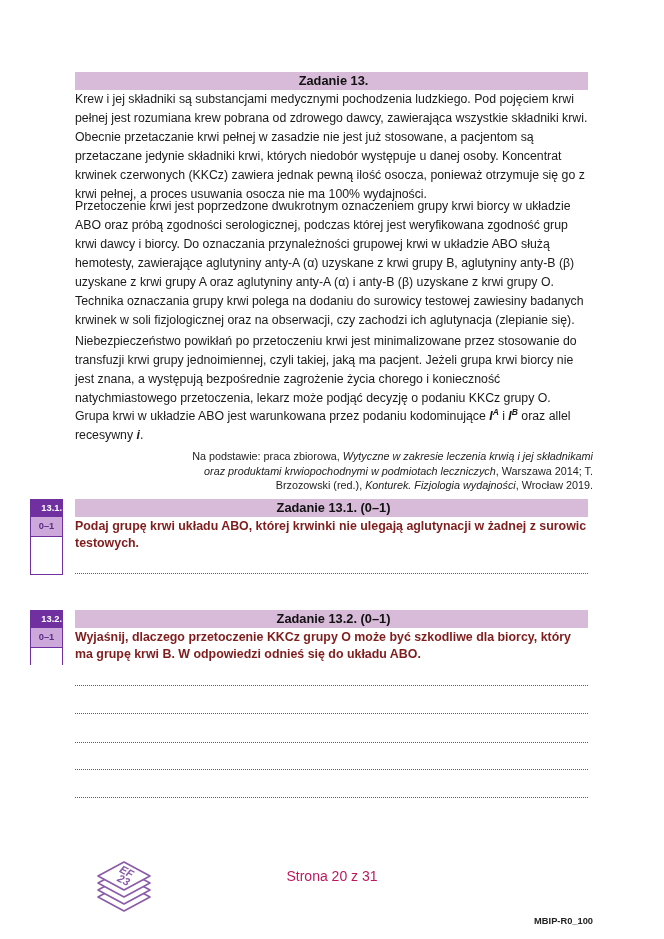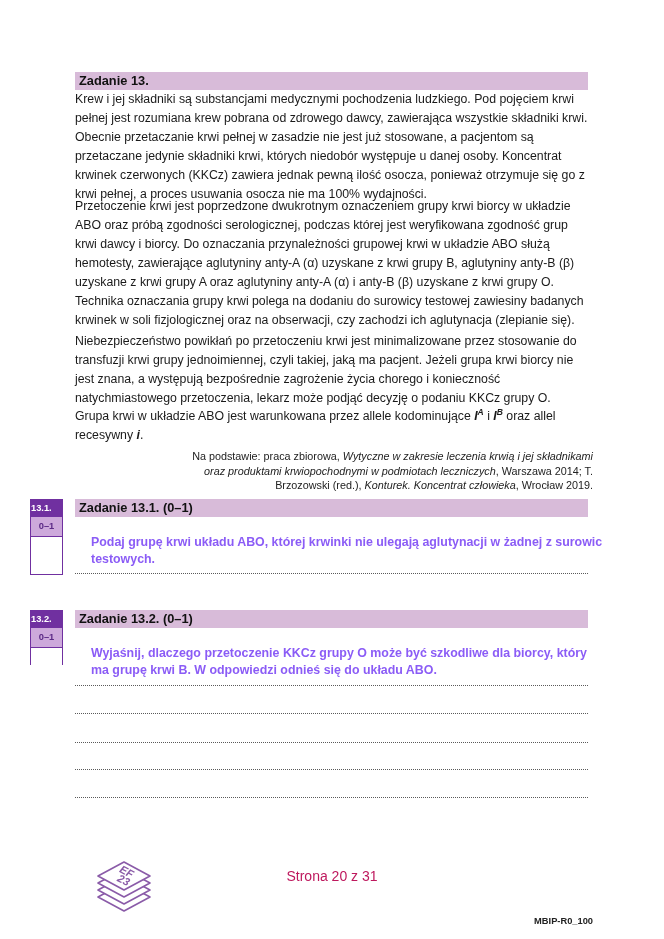--- a/index.html
+++ b/index.html
@@ -10,51 +10,52 @@
     font-family:"Liberation Sans","DejaVu Sans",sans-serif;
     color:#1a1a1a;
     overflow:hidden;
   }
   .band{
     position:absolute;left:75px;width:513px;height:18px;
     background:#d8bbd9;
     font-weight:bold;font-size:12.8px;line-height:18px;
     padding-left:4px;box-sizing:border-box;
     color:#111;
+    text-align:center;
   }
   .body-par{
     position:absolute;left:75px;width:517px;
     font-size:12.3px;line-height:19px;
     margin:0;color:#1a1a1a;
   }
   .allele{font-style:italic;font-weight:bold;}
   sup.allele{font-size:8.5px;}
   .source{
     position:absolute;right:71px;width:420px;
     font-size:10.8px;line-height:14.6px;
     text-align:right;color:#222;
   }
   .source i{font-style:italic;}
   .question{
     position:absolute;left:75px;width:517px;
     font-weight:bold;font-size:12.4px;line-height:17.2px;
-    margin:16px;color:#8b5cf6;
+    margin:0;color:#7f1d1d;
   }
   .dotline{
     position:absolute;left:75px;width:513px;height:12px;
     border-bottom:1.6px dotted #5a5a5a;
   }
   .marginbox{
     position:absolute;left:30px;width:33px;
     border:1.5px solid #7030a0;box-sizing:border-box;
     background:#fff;
   }
   .mb-label{
     background:#7030a0;color:#ffffff;
-    font-size:9.3px;font-weight:bold;text-align:left;
+    font-size:9.3px;font-weight:bold;text-align:right;
     height:16px;line-height:16px;
   }
   .mb-points{
     background:#cda9db;color:#5b2a86;
     font-size:9.3px;font-weight:bold;text-align:center;
     height:19px;line-height:19px;
     border-top:1px solid #7030a0;
   }
   .mb-empty{
     background:#ffffff;border-top:1px solid #7030a0;
@@ -75,23 +76,23 @@
 <div class="page">
 
   <div class="band" style="top:72px;">
     <span>Zadanie 13.</span>
   </div>
 
   <p class="body-par" style="top:90px;">Krew i jej składniki są substancjami medycznymi pochodzenia ludzkiego. Pod pojęciem krwi pełnej jest rozumiana krew pobrana od zdrowego dawcy, zawierająca wszystkie składniki krwi. Obecnie przetaczanie krwi pełnej w zasadzie nie jest już stosowane, a pacjentom są przetaczane jedynie składniki krwi, których niedobór występuje u danej osoby. Koncentrat krwinek czerwonych (KKCz) zawiera jednak pewną ilość osocza, ponieważ otrzymuje się go z krwi pełnej, a proces usuwania osocza nie ma 100% wydajności.</p>
   <p class="body-par" style="top:197px;">Przetoczenie krwi jest poprzedzone dwukrotnym oznaczeniem grupy krwi biorcy w układzie ABO oraz próbą zgodności serologicznej, podczas której jest weryfikowana zgodność grup krwi dawcy i biorcy. Do oznaczania przynależności grupowej krwi w układzie ABO służą hemotesty, zawierające aglutyniny anty-A (α) uzyskane z krwi grupy B, aglutyniny anty-B (β) uzyskane z krwi grupy A oraz aglutyniny anty-A (α) i anty-B (β) uzyskane z krwi grupy O. Technika oznaczania grupy krwi polega na dodaniu do surowicy testowej zawiesiny badanych krwinek w soli fizjologicznej oraz na obserwacji, czy zachodzi ich aglutynacja (zlepianie się).</p>
   <p class="body-par" style="top:332px;">Niebezpieczeństwo powikłań po przetoczeniu krwi jest minimalizowane przez stosowanie do transfuzji krwi grupy jednoimiennej, czyli takiej, jaką ma pacjent. Jeżeli grupa krwi biorcy nie jest znana, a występują bezpośrednie zagrożenie życia chorego i konieczność natychmiastowego przetoczenia, lekarz może podjąć decyzję o podaniu KKCz grupy O.</p>
 
-  <p class="body-par" style="top:403px;"><span>Grupa krwi w układzie ABO jest warunkowana przez allele kodominujące </span><span class="allele">I</span><sup class="allele">A</sup><span> i </span><span class="allele">I</span><sup class="allele">B</sup><span> oraz allel recesywny </span><span class="allele">i</span><span>.</span></p>
+  <p class="body-par" style="top:403px;"><span>Grupa krwi w układzie ABO jest warunkowana przez podaniu kodominujące </span><span class="allele">I</span><sup class="allele">A</sup><span> i </span><span class="allele">I</span><sup class="allele">B</sup><span> oraz allel recesywny </span><span class="allele">i</span><span>.</span></p>
 
-  <div class="source" style="top:449px;"><span>Na podstawie: praca zbiorowa, </span><i>Wytyczne w zakresie leczenia krwią i jej składnikami oraz produktami krwiopochodnymi w podmiotach leczniczych</i><span>, Warszawa 2014; </span><span>T. Brzozowski (red.), </span><i>Konturek. Koncentrat człowieka</i><span>, Wrocław 2019.</span></div>
+  <div class="source" style="top:449px;"><span>Na podstawie: praca zbiorowa, </span><i>Wytyczne w zakresie leczenia krwią i jej składnikami oraz produktami krwiopochodnymi w podmiotach leczniczych</i><span>, Warszawa 2014; </span><span>T. Brzozowski (red.), </span><i>Konturek. Fizjologia wydajności</i><span>, Wrocław 2019.</span></div>
 
   <div class="marginbox" style="top:499px;height:76px;">
     <div class="mb-label">13.1.</div>
     <div class="mb-points">0–1</div>
     <div class="mb-empty" style="height:36px;"></div>
   </div>
 
   <div class="band" style="top:499px;">
     <span>Zadanie 13.1. (0–1)</span>
   </div>

